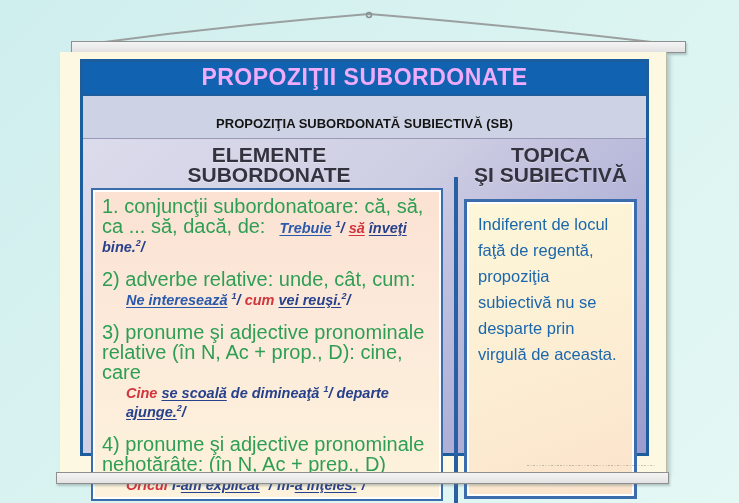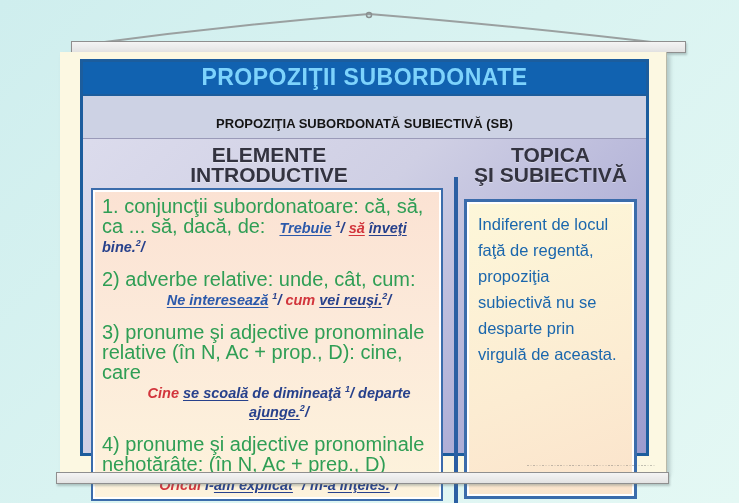--- a/index.html
+++ b/index.html
@@ -25,21 +25,21 @@
     border-right:1px solid #b9b9a8;
     box-shadow:3px 3px 4px rgba(80,95,100,.30);
   }
   .frame{
     position:absolute;left:20px;top:7px;right:17px;bottom:16px;
     border:3px solid #1c5d9d;
     display:flex;flex-direction:column;
     background:linear-gradient(135deg,#dedeee 0%,#cfcfe4 45%,#9b9bce 100%);
   }
   .title-band{
-    background:#1162b0;color:#7dd3fc;
+    background:#1162b0;color:#f0abfc;
     text-align:center;font-weight:bold;font-size:23px;line-height:25px;
     letter-spacing:.5px;padding:3px 0 4px;
     border-bottom:2px solid #1c5d9d;
   }
   .subtitle-band{
     background:#cdd2e4;color:#141414;
     text-align:center;font-weight:bold;font-size:13px;
     padding:20px 0 7px;
     border-bottom:1px solid #9a9ab8;
   }
@@ -59,21 +59,21 @@
     border:2px solid #3b6cab;
     box-shadow:inset 0 0 0 2px #ffffff;
     background:linear-gradient(180deg,#fbe2d3 0%,#fceada 45%,#fdf3dc 100%);
     padding:7px 9px 4px 9px;
   }
   .intro-item{margin-bottom:13px;}
   .intro-item:last-child{margin-bottom:0;}
   .item-label{color:#2f9e55;font-size:20px;line-height:19px;}
   .example{font-style:italic;font-weight:bold;font-size:14.5px;line-height:19px;}
   .example.inline{margin-left:14px;}
-  .example.center{display:block;text-align:center;margin-top:1px;margin-left:24px;}
+  .example.center{display:block;text-align:left;margin-top:1px;margin-left:24px;}
   .seg-blue{color:#2b59ab;}
   .seg-navy{color:#27418c;}
   .seg-red{color:#d2353c;}
   .u{text-decoration:underline;text-underline-offset:2px;}
   .example sup{font-size:9px;line-height:0;}
   .topic-box{
     flex:1;margin:14px 9px 11px 9px;
     border:3px solid #3b6cab;
     box-shadow:inset 0 0 0 2px #ffffff;
     background:linear-gradient(160deg,#fdf7d9 0%,#fcecd2 60%,#fbe3cb 100%);
@@ -108,21 +108,21 @@
         <div>PROPOZIŢII SUBORDONATE</div>
       </div>
 
       <div class="subtitle-band">PROPOZIŢIA SUBORDONATĂ SUBIECTIVĂ (SB)</div>
 
       <div class="body">
 
         <div class="col-left">
           <div class="col-header">
             <div>ELEMENTE</div>
-            <div>INTRODUCTIVE</div>
+            <div>SUBORDONATE</div>
           </div>
           <div class="intro-box">
               <div class="intro-item"><span class="item-label">1. conjuncţii subordonatoare: că, să, ca ... să, dacă, de:</span><span class="example inline"><span class="seg-blue u">Trebuie</span><span class="seg-navy"> </span><sup class="seg-navy">1</sup><span class="seg-navy">/ </span><span class="seg-red u">să</span><span class="seg-navy"> </span><span class="seg-navy u">înveţi</span><span class="seg-navy"> bine.</span><sup class="seg-navy">2</sup><span class="seg-navy">/</span></span></div>
               <div class="intro-item"><span class="item-label">2) adverbe relative: unde, cât, cum:</span><span class="example center"><span class="seg-blue u">Ne interesează</span><span class="seg-navy"> </span><sup class="seg-navy">1</sup><span class="seg-navy">/ </span><span class="seg-red">cum</span><span class="seg-navy"> </span><span class="seg-navy u">vei reuşi.</span><sup class="seg-navy">2</sup><span class="seg-navy">/</span></span></div>
               <div class="intro-item"><span class="item-label">3) pronume şi adjective pronominale relative (în N, Ac + prop., D): cine, care</span><span class="example center"><span class="seg-red">Cine</span><span class="seg-navy"> </span><span class="seg-navy u">se scoală</span><span class="seg-navy"> de dimineaţă </span><sup class="seg-navy">1</sup><span class="seg-navy">/ departe </span><span class="seg-navy u">ajunge.</span><sup class="seg-navy">2</sup><span class="seg-navy">/</span></span></div>
               <div class="intro-item"><span class="item-label">4) pronume şi adjective pronominale nehotărâte: (în N, Ac + prep., D)</span><span class="example center"><span class="seg-red">Oricui</span><span class="seg-navy"> i-</span><span class="seg-navy u">am explicat</span><span class="seg-navy"> </span><sup class="seg-navy">1</sup><span class="seg-navy">/ m-</span><span class="seg-navy u">a înţeles.</span><sup class="seg-navy">2</sup><span class="seg-navy">/</span></span></div>
             </div>
         </div>
 
         <div class="divider"></div>

